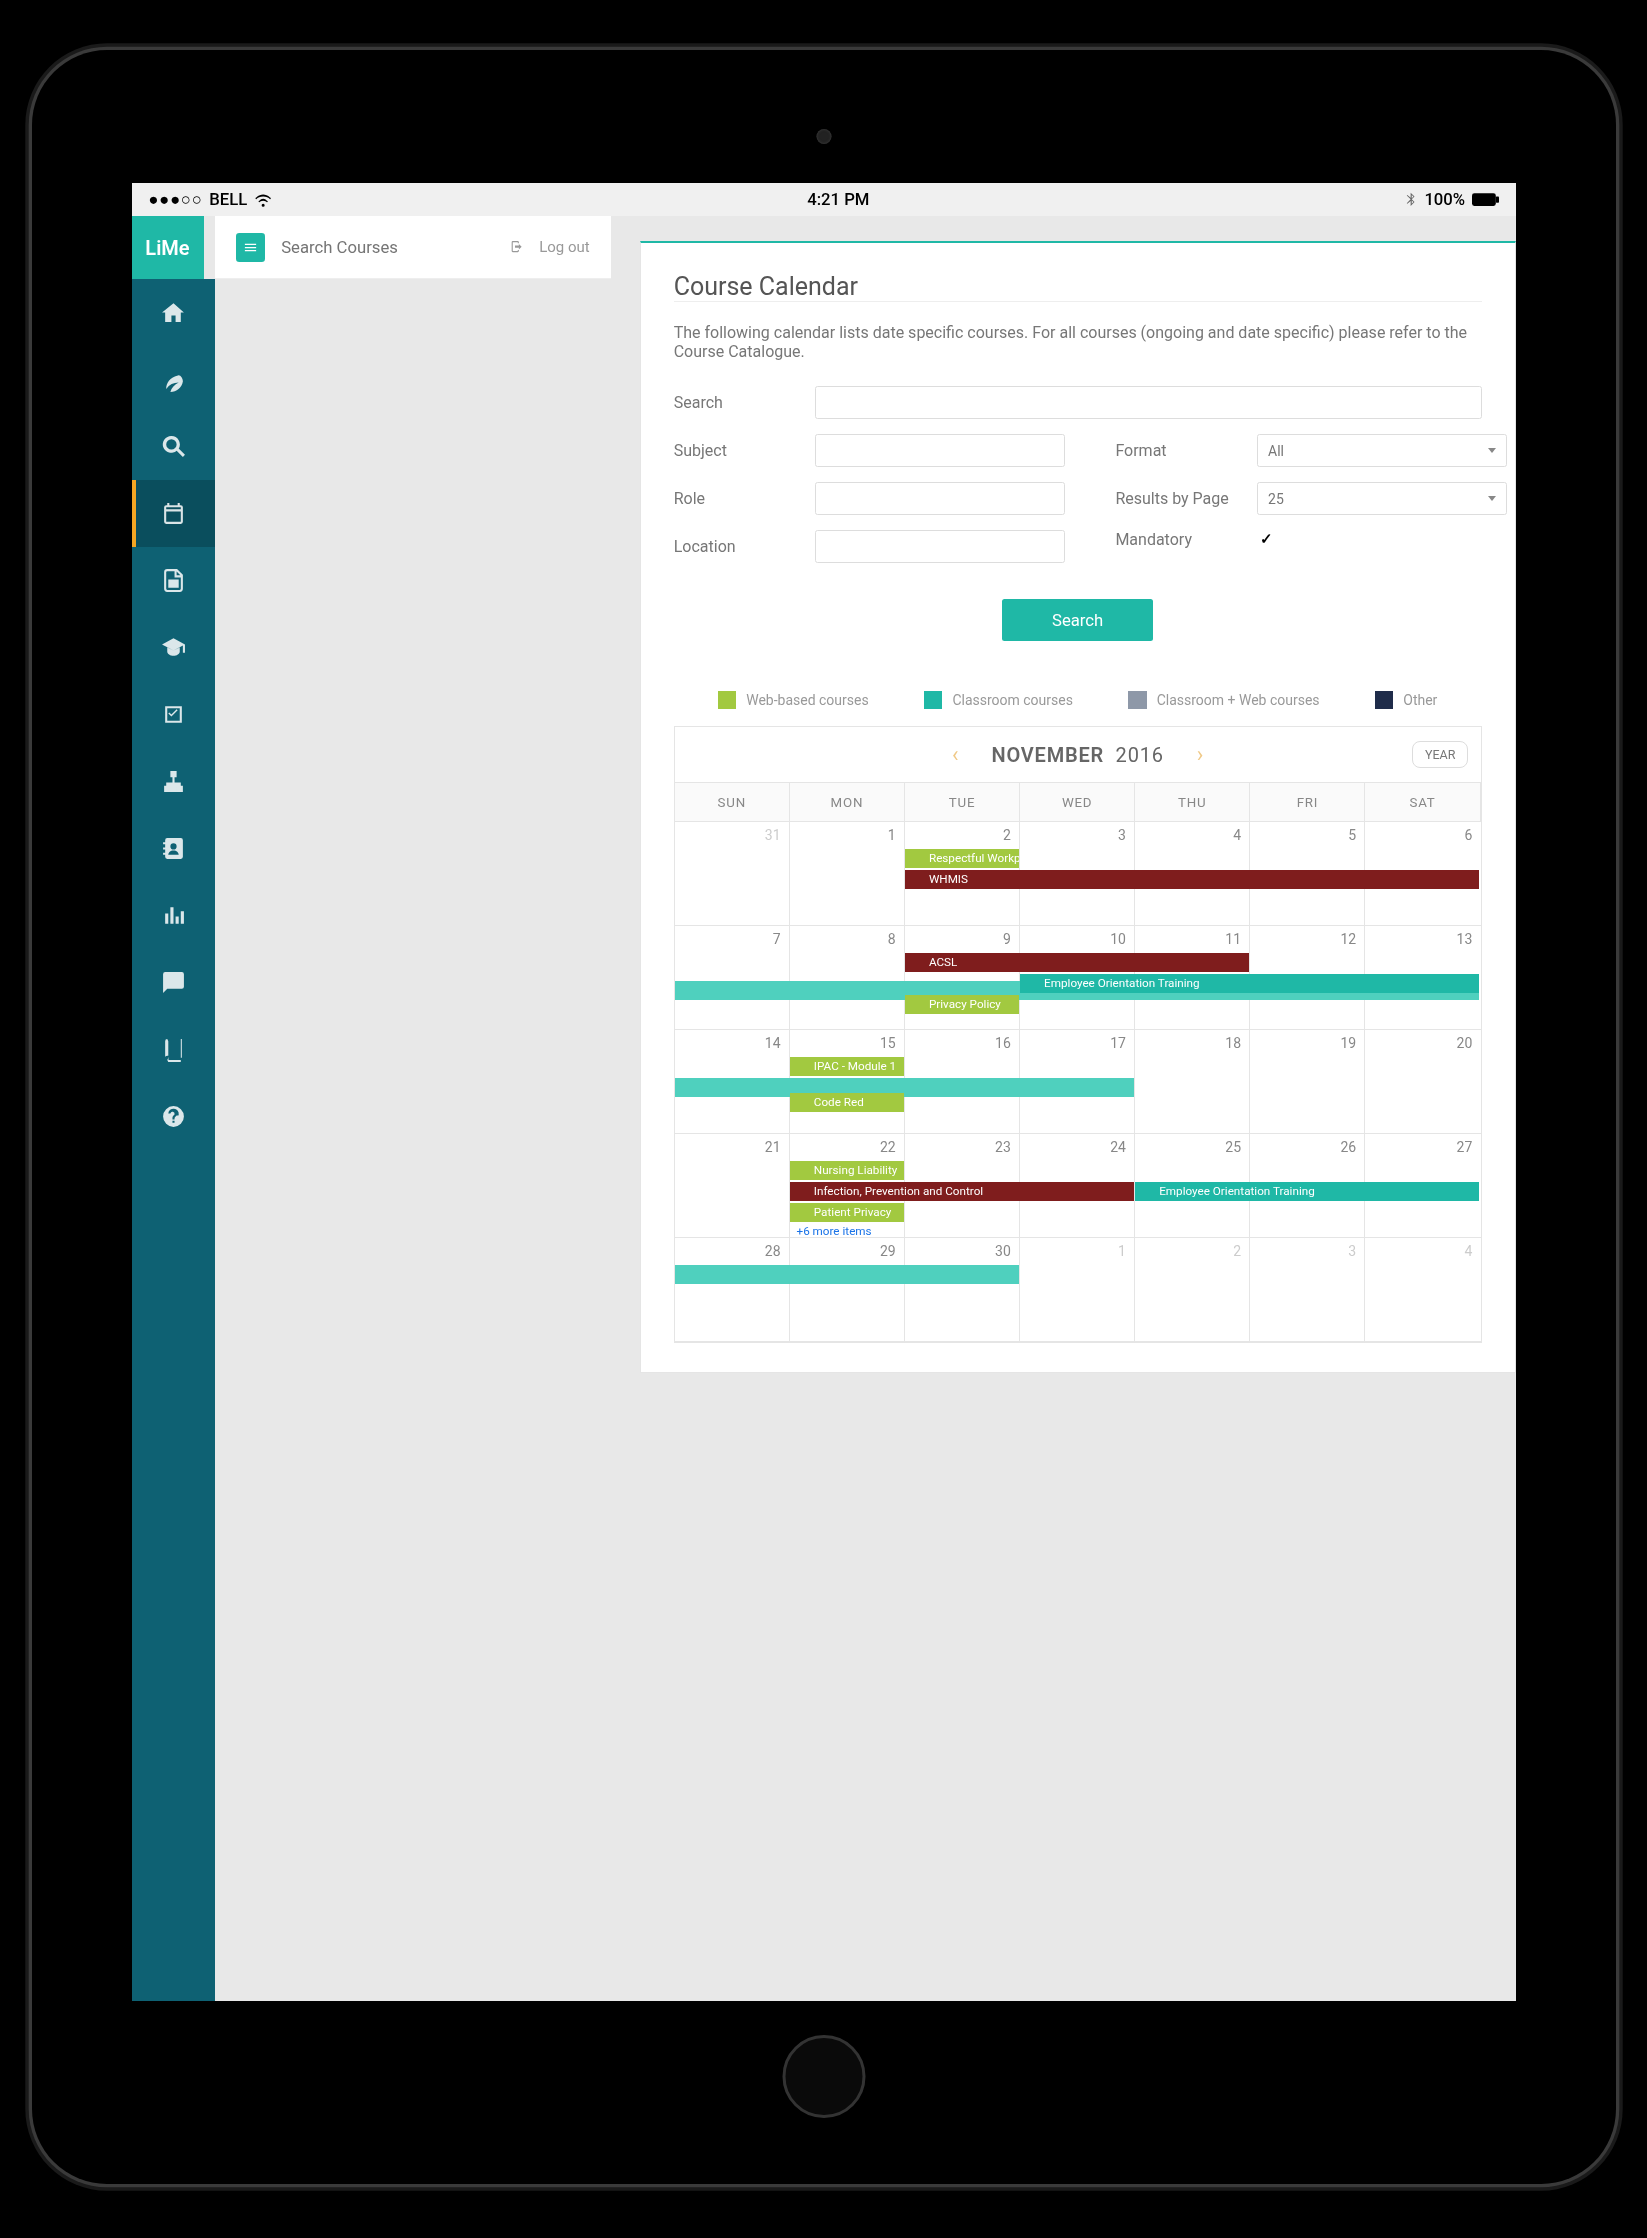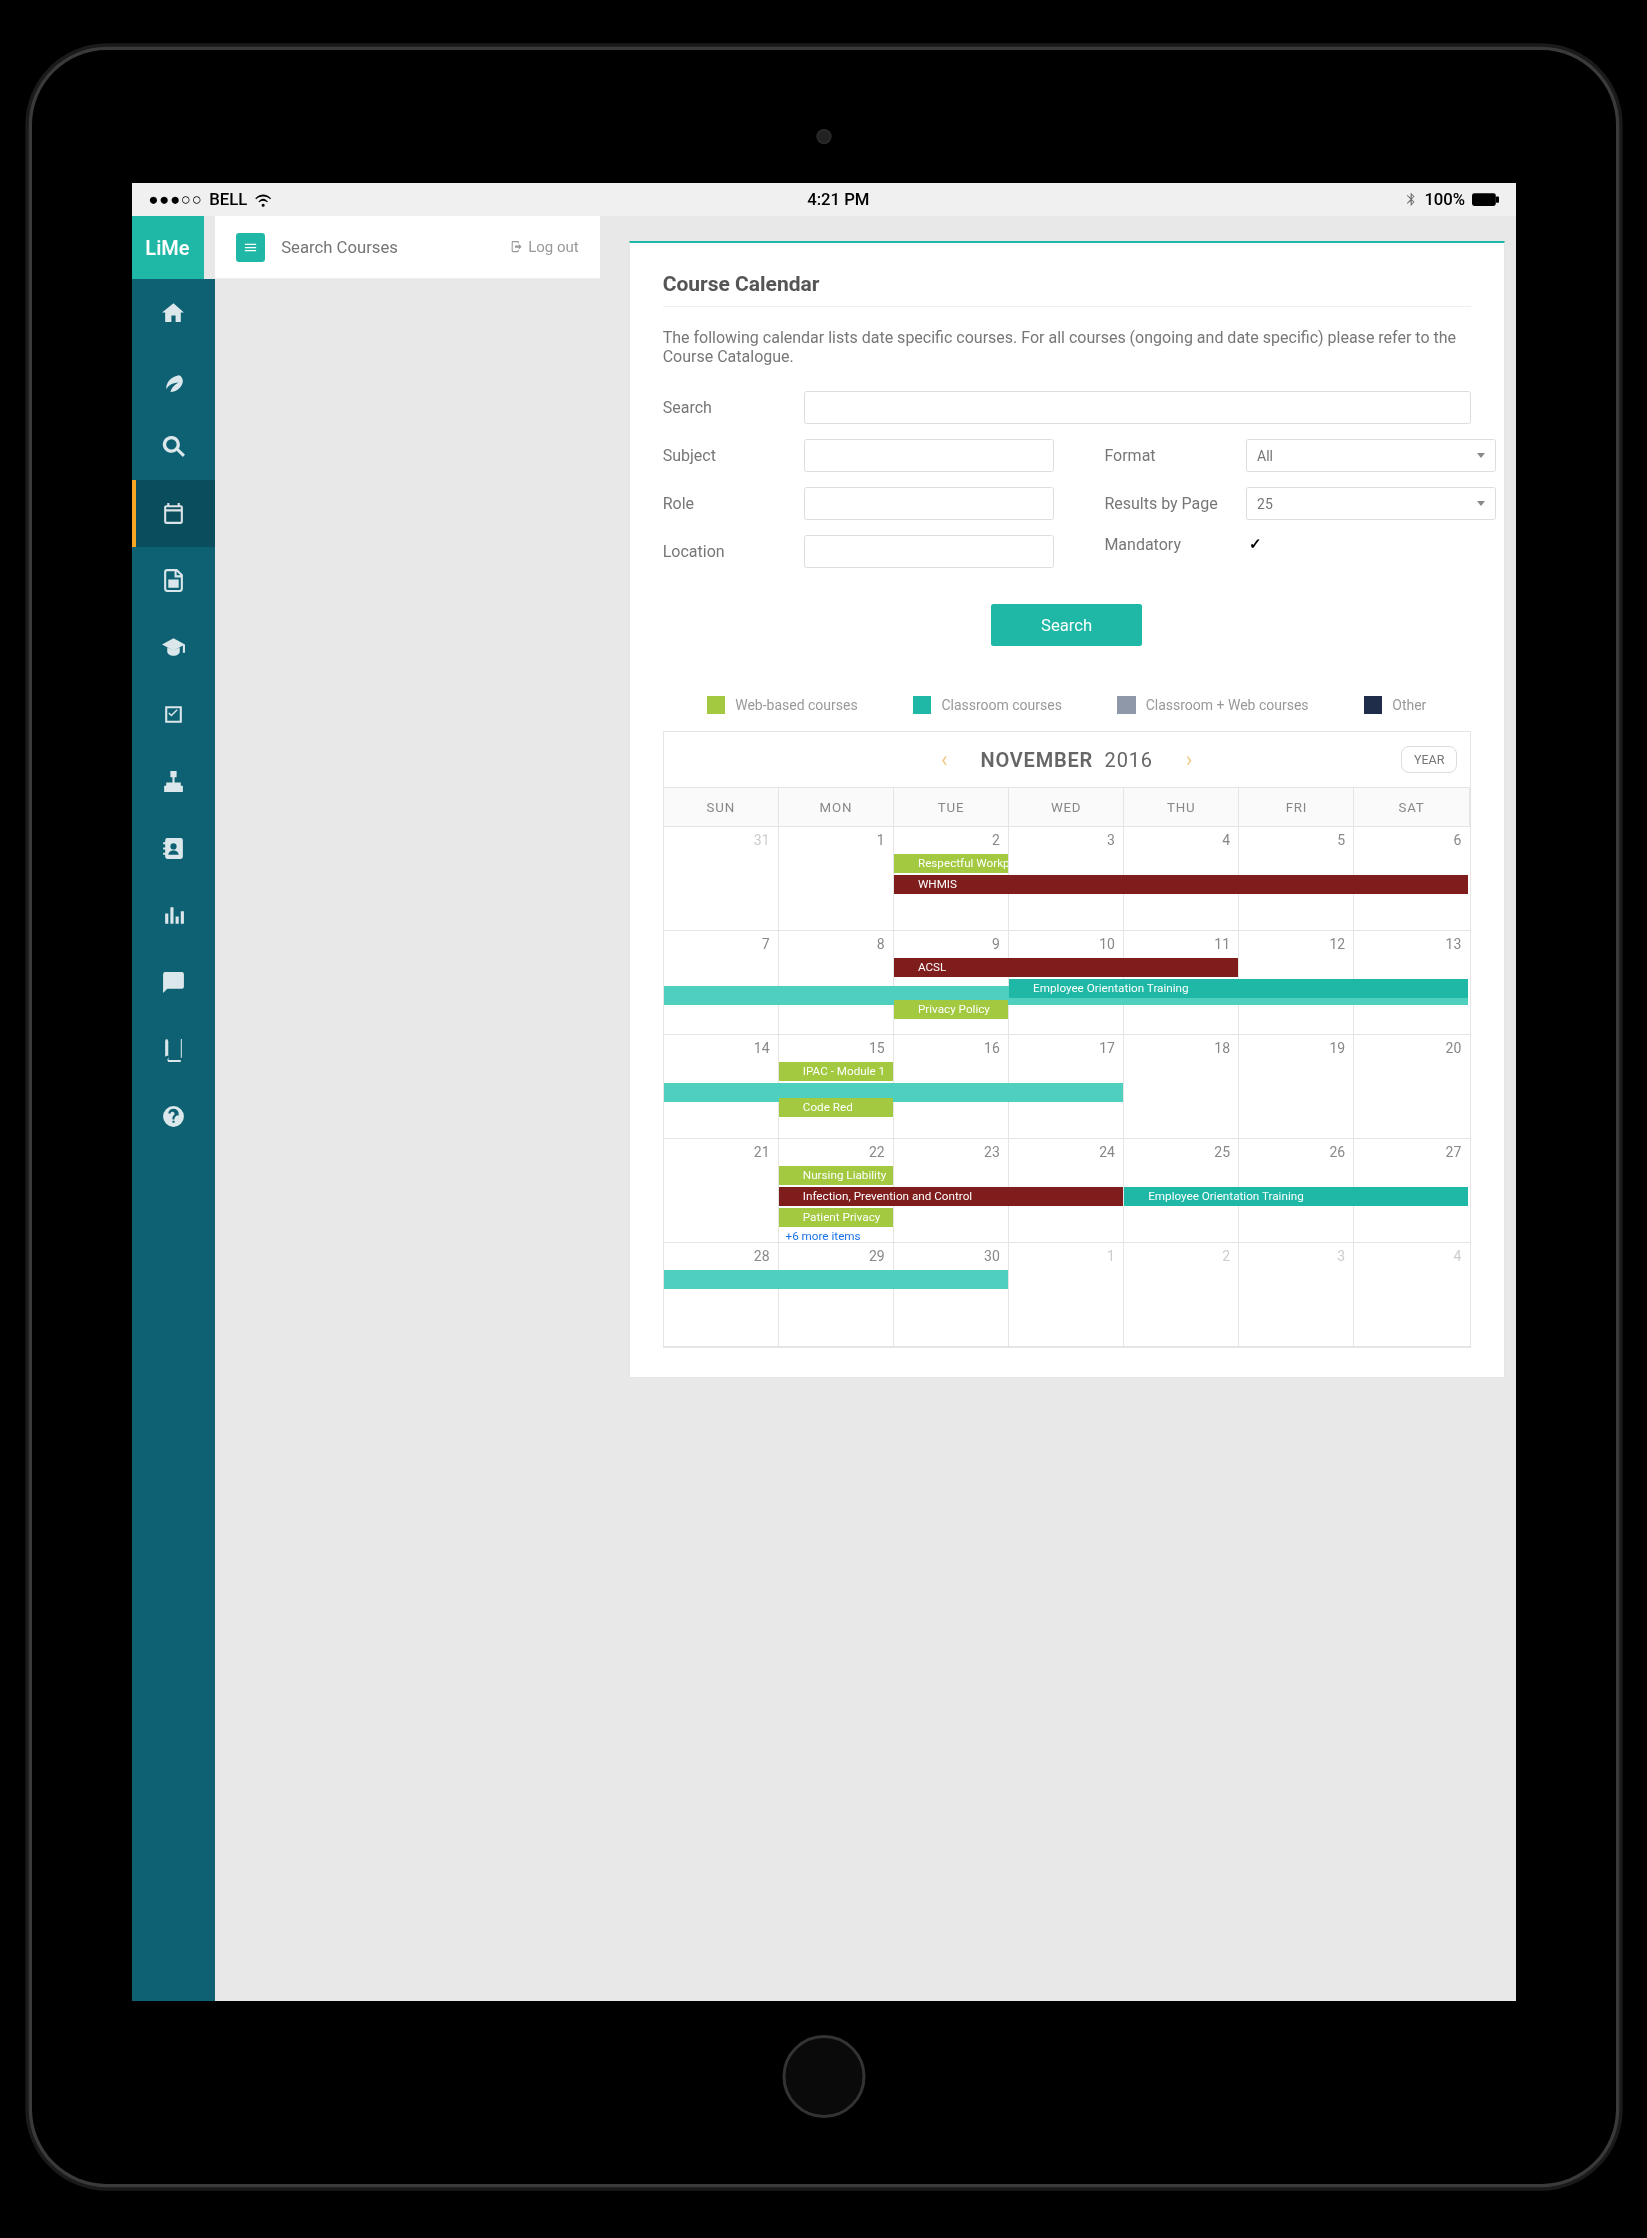--- a/index.html
+++ b/index.html
@@ -17,24 +17,24 @@
 .sidebar{width:83px;background:#0e6173;display:flex;flex-direction:column;align-items:center}
 .sidebar-item{width:100%;height:67px;display:flex;align-items:center;justify-content:center;cursor:pointer;position:relative}
 .sidebar-item.active{background:#0a4e5d}
 .sidebar-item.active::before{content:"";position:absolute;left:0;top:0;bottom:0;width:4.2px;background:#f5a623}
 .sidebar-icon{width:25px;height:25px;fill:#fff;opacity:.85}
 .main{flex:1;display:flex;flex-direction:row;background:#e8e8e8}
 .topbar{height:63px;background:#fff;display:flex;align-items:center;padding:0 21px;gap:16.7px;border-bottom:0.8px solid #eee}
 .menu-toggle{width:29px;height:29px;background:#1fb8a6;border-radius:3.3px;display:flex;align-items:center;justify-content:center;cursor:pointer}
 .menu-toggle svg{width:15px;height:15px;fill:#fff}
 .search-top{border:none;flex:1;font-size:16.7px;color:#999;outline:none}
-.logout{color:#999;font-size:15px;display:flex;align-items:center;gap:5px;cursor:pointer}
+.logout{color:#999;font-size:15px;display:flex;align-items:center;gap:16px;cursor:pointer}
 .content{flex:1;padding:25px 29px;overflow:auto}
 .panel{background:#fff;border:0.8px solid #e5e5e5;padding:29px 33px;border-top:2.5px solid #1fb8a6}
-.panel-title{font-size:21px;font-weight:700;color:#555;padding-bottom:10px;border-bottom:0.8px solid #eee;margin-bottom:21px}
+.panel-title{font-size:25px;font-weight:400;color:#555;padding-bottom:0;border-bottom:0.8px solid #eee;margin-bottom:21px}
 .desc{color:#777;font-size:16px;margin-bottom:25px}
 .form-row{display:flex;align-items:center;margin-bottom:15px;gap:16.7px}
 .form-row.wide .input{flex:1}
 .form-label{width:125px;color:#777;font-size:16px}
 .form-cols{display:flex;gap:50px}
 .form-col{flex:1}
 .input,.select{height:33px;border:0.8px solid #ddd;border-radius:2.5px;padding:0 10px;font-size:14px;width:250px;background:#fff}
 .select{display:flex;align-items:center;justify-content:space-between;cursor:pointer;color:#777}
 .caret{width:0;height:0;border-left:4.2px solid transparent;border-right:4.2px solid transparent;border-top:5px solid #888}
 .checkbox{width:18.3px;height:18.3px;display:flex;align-items:center;justify-content:center;font-size:15px;font-weight:bold}

